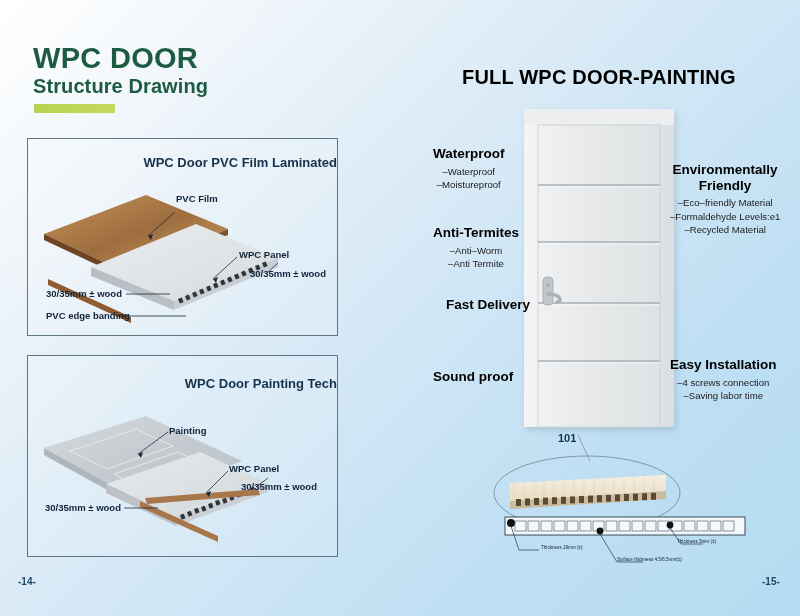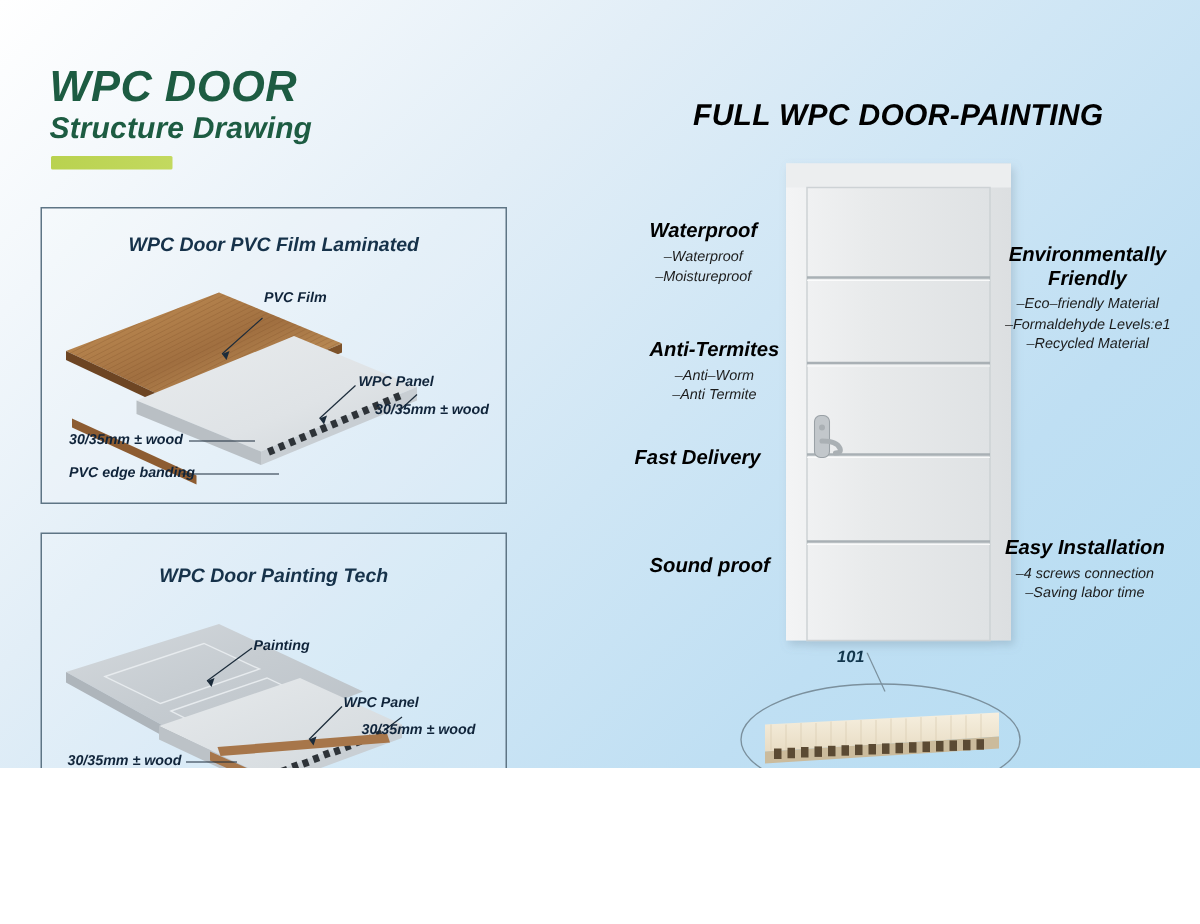--- a/index.html
+++ b/index.html
@@ -2,24 +2,23 @@
 <html><head>
 <meta charset="utf-8">
 <style>
   html,body{margin:0;padding:0;}
   body{
     width:800px;height:616px;overflow:hidden;
     font-family:"Liberation Sans", sans-serif;
     background:#ffffff;
   }
   #page{
-    position:relative;width:800px;height:512px;overflow:hidden;
+    position:relative;width:800px;height:616px;overflow:hidden;
     background:
       linear-gradient(135deg,#ffffff 0%, #f2f7fb 16%, #e2eef7 34%, #cfe6f5 55%, #bfdff3 75%, #b4dcf2 100%);
-    font-style: italic;
   }
   
   #left-page{position:absolute;left:0;top:0;width:400px;height:616px;}
   .title-main{
     position:absolute;left:33px;top:44px;
     font-size:29px;font-weight:bold;color:#1d5c42;letter-spacing:.3px;line-height:1;
   }
   .title-sub{
     position:absolute;left:33px;top:76px;
     font-size:20px;font-weight:bold;color:#1d5c42;letter-spacing:.1px;line-height:1;
@@ -28,21 +27,21 @@
     position:absolute;left:34px;top:104px;width:81px;height:9px;
     background:linear-gradient(90deg,#b9d24f,#c3d95f);
     border-radius:1px;
   }
   .panel{
     position:absolute;border:1.3px solid #5e7585;background:rgba(255,255,255,0.13);
   }
   #panel-1{left:27px;top:138px;width:309px;height:196px;}
   #panel-2{left:27px;top:355px;width:309px;height:200px;}
   .panel-title{
-    position:absolute;width:100%;text-align:center;
+    position:absolute;width:100%;text-align:right;
     font-size:13px;font-weight:bold;color:#16324a;
   }
   .lbl{
     position:absolute;font-size:9.5px;font-weight:bold;color:#10243a;white-space:nowrap;
   }
   .page-num{
     position:absolute;font-size:10px;font-weight:bold;color:#1d4a63;text-align:center;
   }
   
   #right-page{position:absolute;left:400px;top:0;width:400px;height:616px;}
@@ -362,21 +361,21 @@
     </div>
 
     <div class="feat" style="left:33px;top:225px;">
       <div class="feat-h">Anti-Termites</div>
       <div class="feat-list">
         <div class="feat-li">–Anti–Worm</div>
         <div class="feat-li">–Anti Termite</div>
       </div>
     </div>
 
-    <div class="feat" style="left:23px;top:297px;">
+    <div class="feat" style="left:46px;top:297px;">
       <div class="feat-h">Fast Delivery</div>
     </div>
 
     <div class="feat" style="left:33px;top:369px;">
       <div class="feat-h">Sound proof</div>
     </div>
 
     <div class="feat" style="left:270px;top:145px;">
       <div class="feat-h wrap">Environmentally Friendly</div>
       <div class="feat-list">

